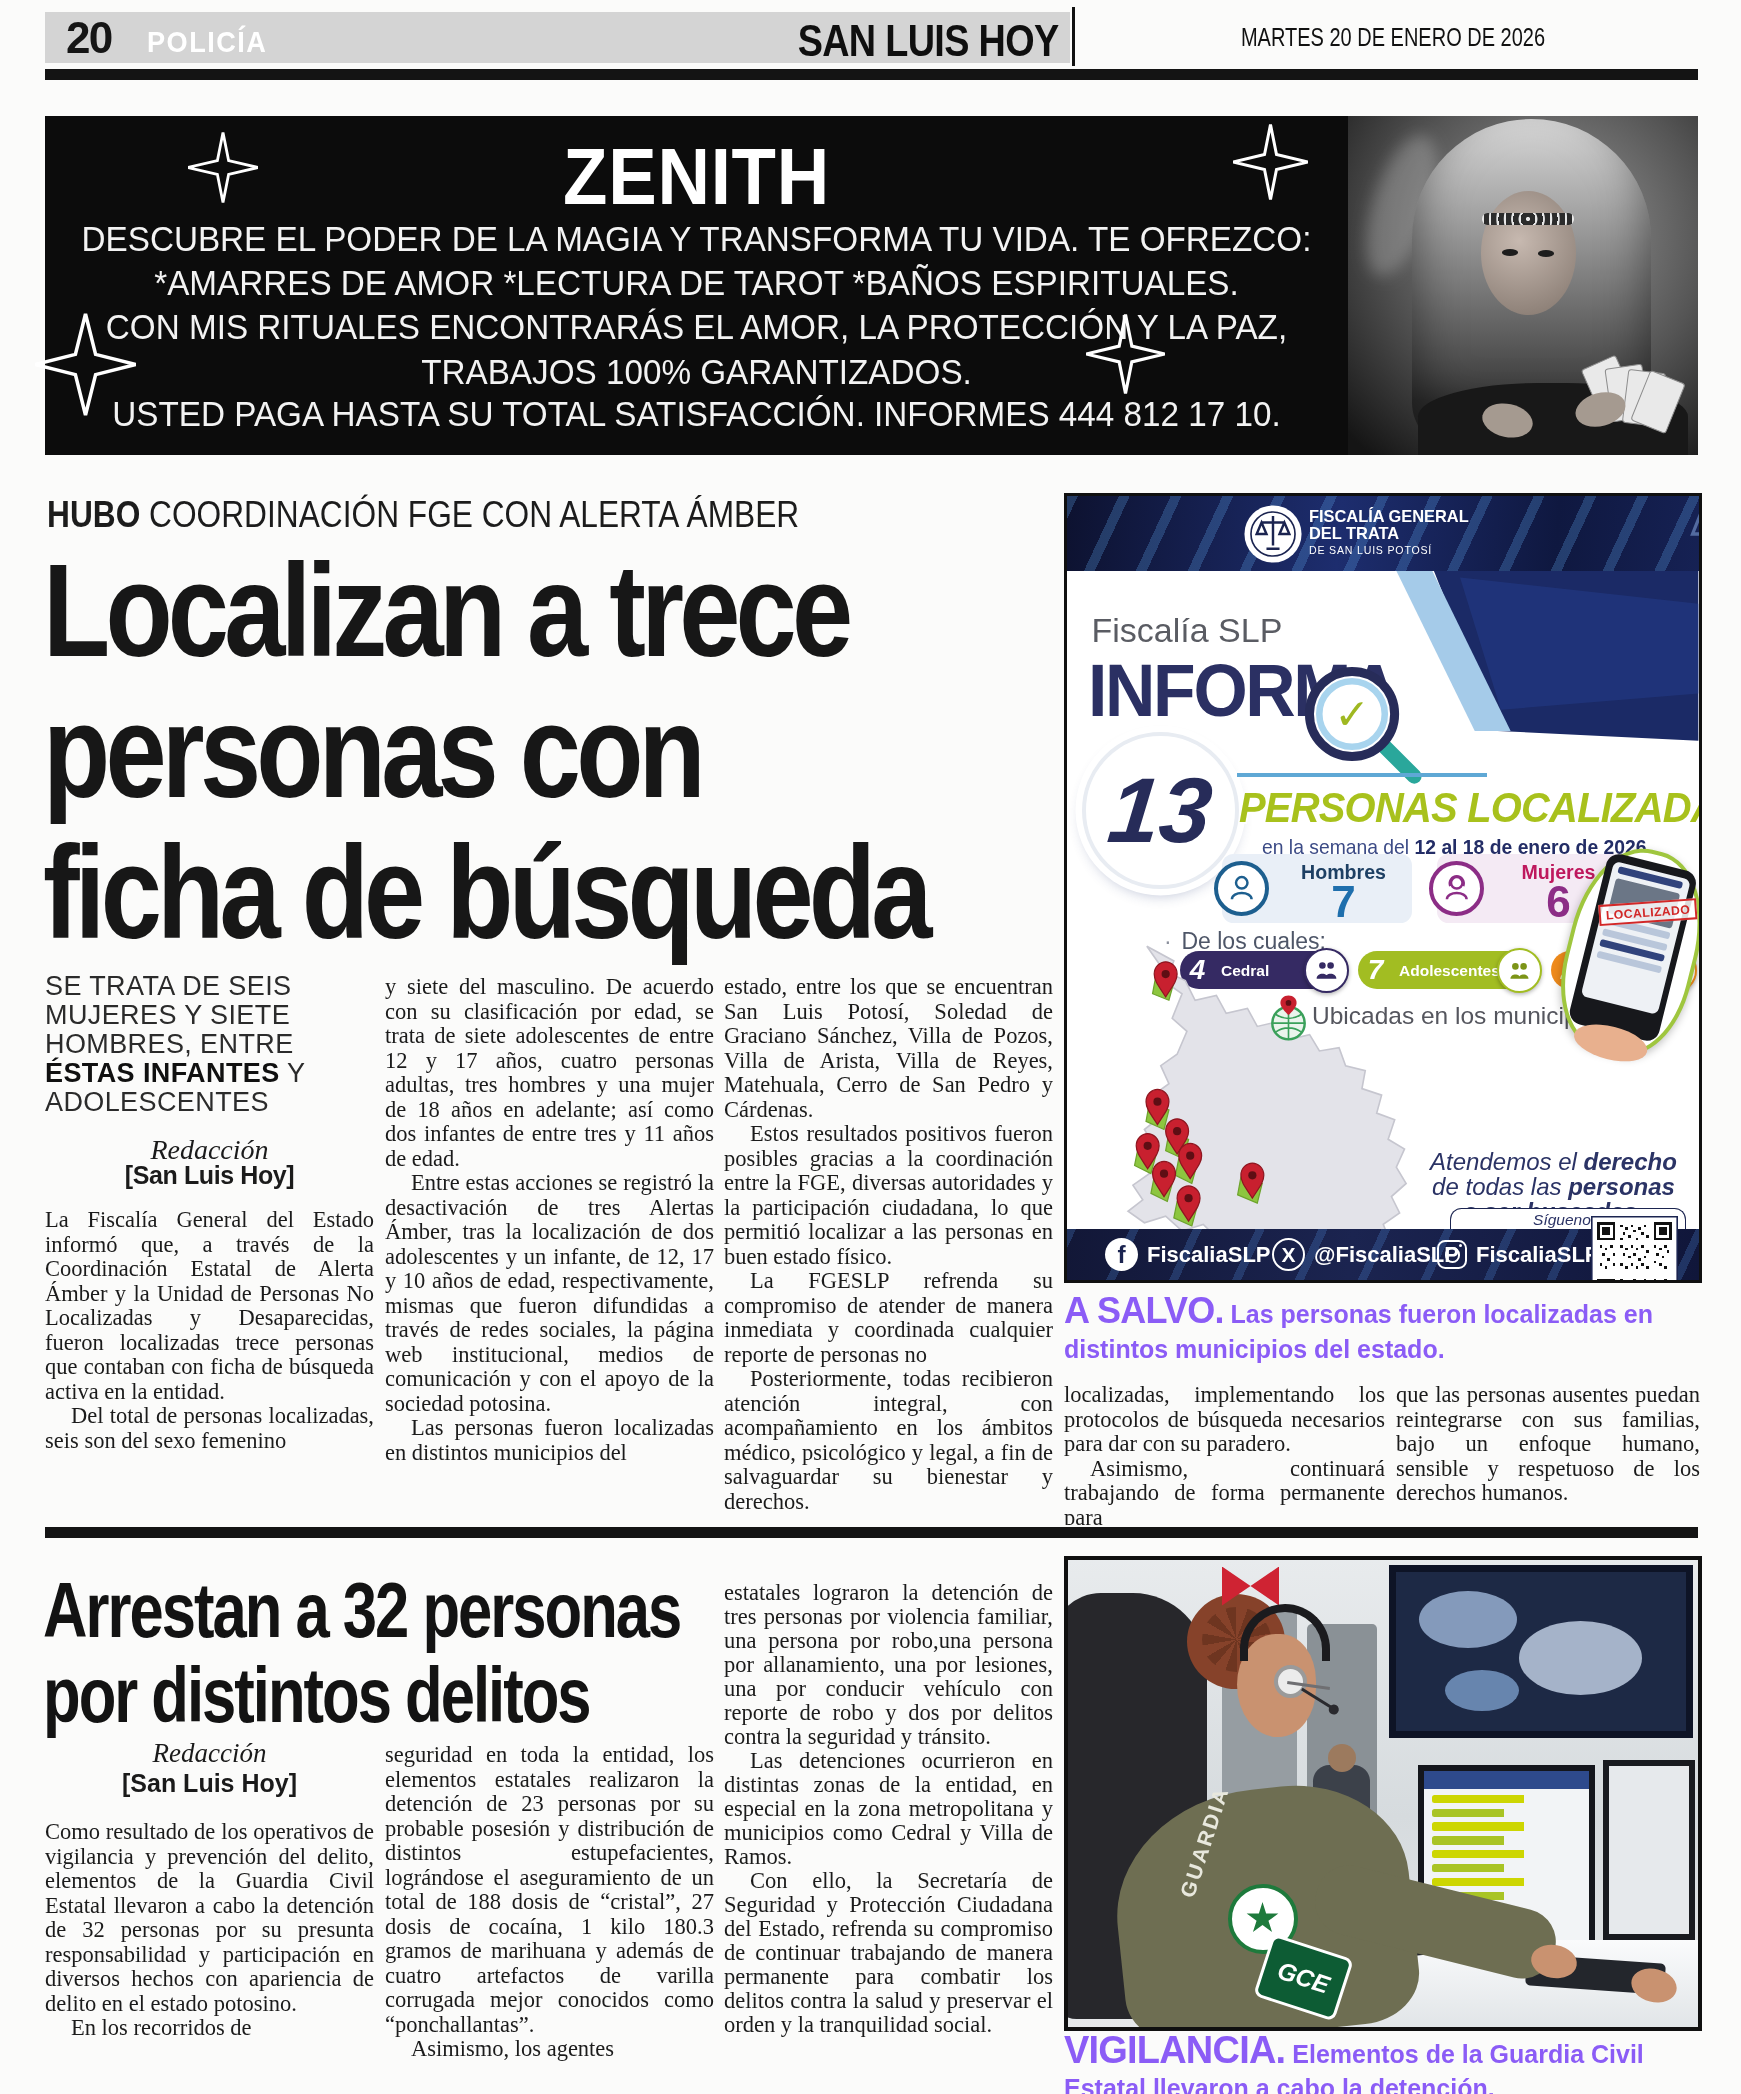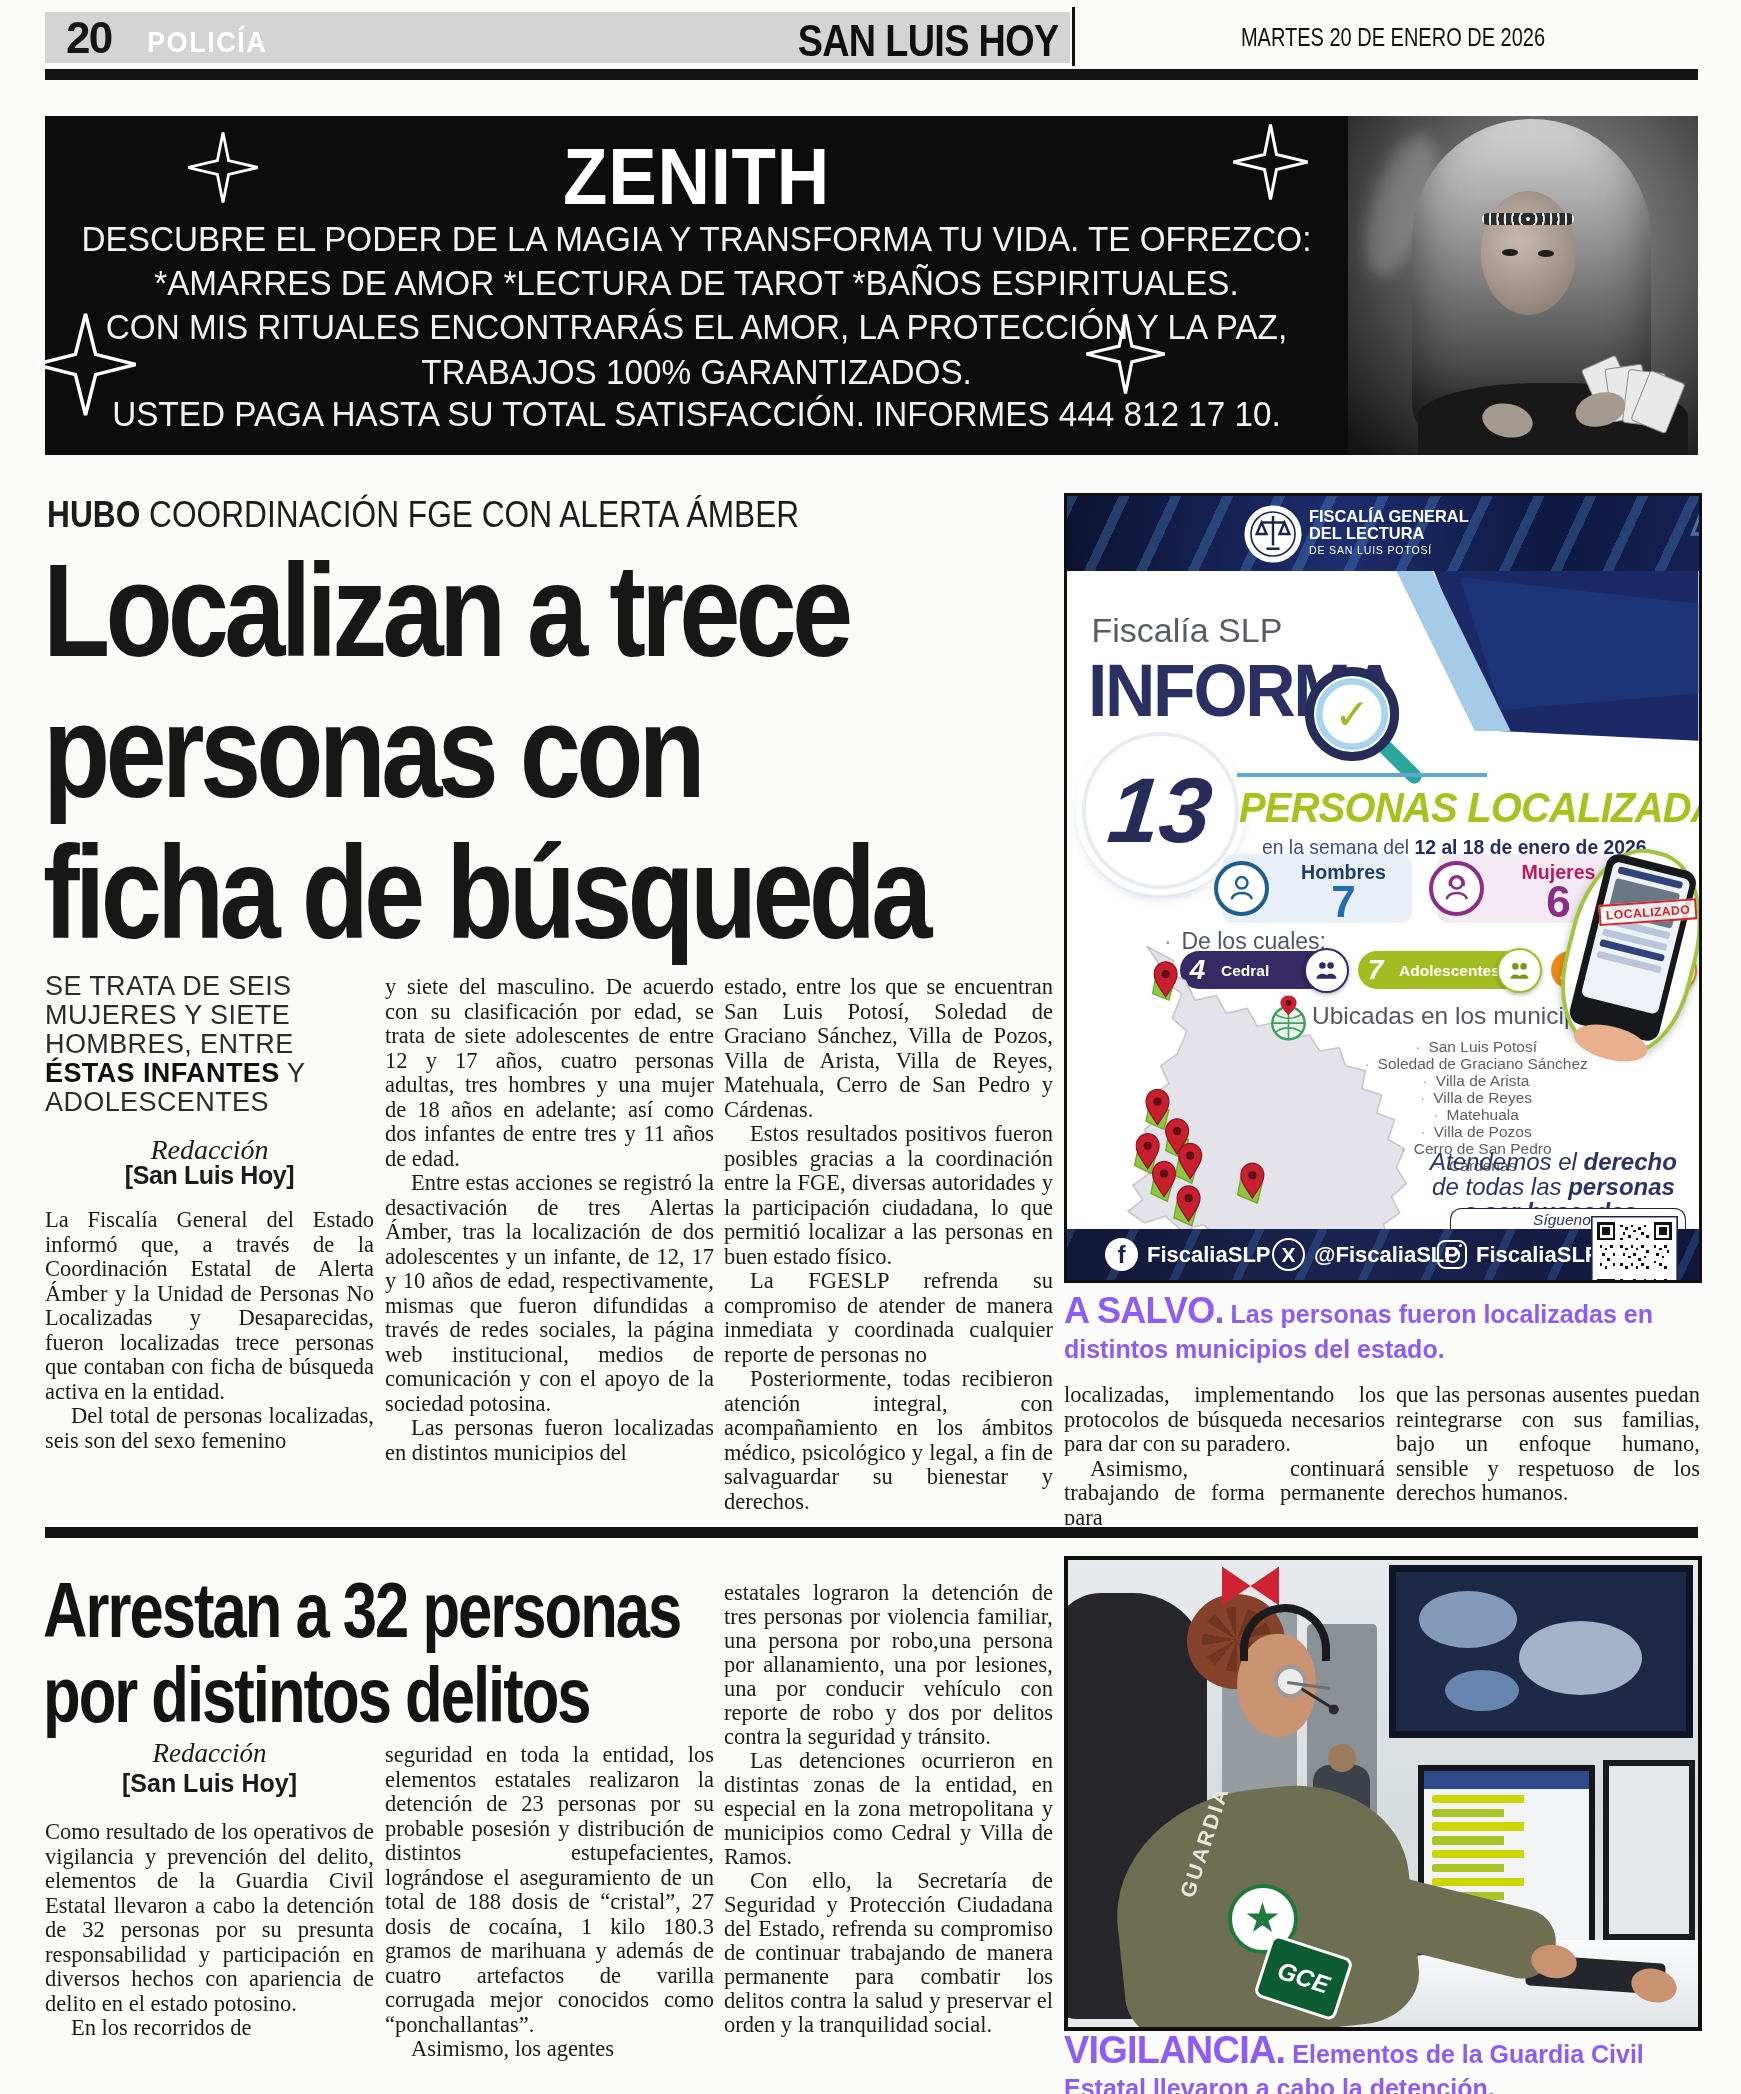--- a/index.html
+++ b/index.html
@@ -275,21 +275,21 @@
 
 <div class="abs ig">
   <div class="abs ig-header">
     <svg class="abs" style="left:175px;top:6.5px" width="62" height="62" viewBox="0 0 76 76">
       <circle cx="38" cy="38" r="35" fill="#fff"></circle>
       <circle cx="38" cy="38" r="27" fill="none" stroke="#1b2450" stroke-width="2"></circle>
       <path d="M38 16 V52 M24 24 H52 M24 24 L18 38 H30 Z M52 24 L46 38 H58 Z M30 56 H46" stroke="#1b2450" stroke-width="3" fill="none"></path>
     </svg>
     <div class="abs ig-org">
       <div class="o1">FISCALÍA GENERAL</div>
-      <div class="o2">DEL LECTURA</div>
+      <div class="o2">DEL TRATA</div>
       <div class="o3">DE SAN LUIS POTOSÍ</div>
     </div>
     <svg class="abs" style="right:28px;top:1.6px;opacity:.55" width="72" height="72" viewBox="0 0 88 88">
       <path d="M44 10 V70 M16 24 H72 M16 24 L8 44 H24 Z M72 24 L64 44 H80 Z M30 76 H58" stroke="#86a8e0" stroke-width="4" fill="none"></path>
     </svg>
   </div>
 
   <div class="abs ig-brand">Fiscalía SLP</div>
   <div class="abs ig-title">INFORMA</div>
 
@@ -401,30 +401,20 @@
     </g>
   </svg>
 
   <svg class="abs" style="left:200px;top:498px" width="43" height="47" viewBox="0 0 52 58">
     <circle cx="26" cy="36" r="20" fill="#eaf4ec" stroke="#3aa05a" stroke-width="3"></circle>
     <path d="M6 36 H46 M26 16 V56 M10 25 C20 32 32 32 42 25 M10 47 C20 40 32 40 42 47" stroke="#3aa05a" stroke-width="2" fill="none"></path>
     <path d="M26 2 C20 2 16 6 16 11 C16 17 26 26 26 26 C26 26 36 17 36 11 C36 6 32 2 26 2 Z" fill="#c8202f"></path>
     <circle cx="26" cy="11" r="3.5" fill="#5e0e14"></circle>
   </svg>
   <div class="abs ig-ubilabel">Ubicadas en los municipios de:</div>
-  <ul class="abs ig-munis">
-    <li>San Luis Potosí</li>
-    <li>Soledad de Graciano Sánchez</li>
-    <li>Villa de Arista</li>
-    <li>Villa de Reyes</li>
-    <li>Matehuala</li>
-    <li>Villa de Pozos</li>
-    <li>Cerro de San Pedro</li>
-    <li>Cárdenas</li>
-  </ul>
 
   <div class="abs ig-tagline">
     <div><span>Atendemos el </span><b>derecho</b></div>
     <div><span>de todas las </span><b>personas</b></div>
     <div><b>a ser buscadas</b><span>.</span></div>
   </div>
 
   <div class="abs ig-phone">
     <div class="phone-blob"></div>
     <div class="phone-body"></div>

